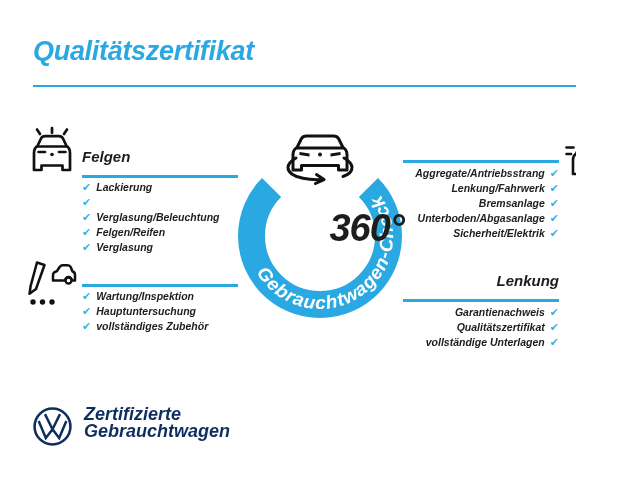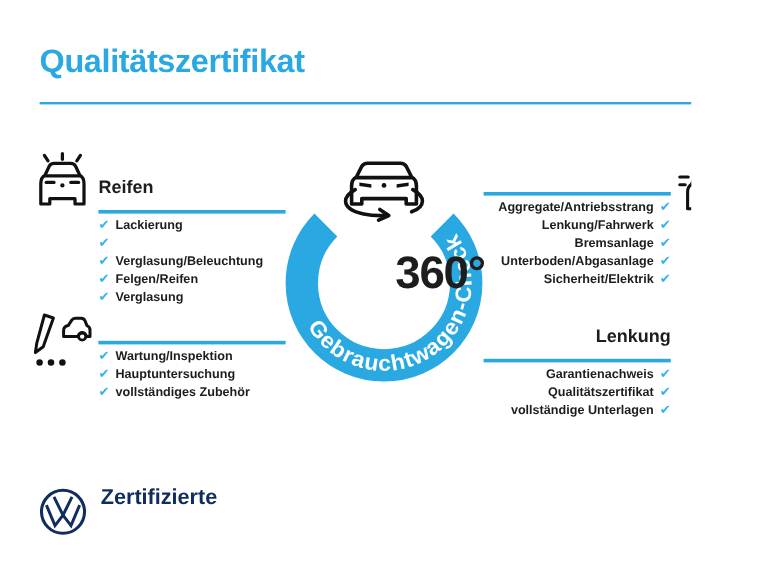--- a/index.html
+++ b/index.html
@@ -4,35 +4,35 @@
 <style>
   :root{
     --accent:#29a8e2;
     --check:#35b2ea;
     --navy:#0f2d5f;
     --ink:#1d1d1b;
   }
   html,body{margin:0;padding:0;background:#fff;}
   .page{
     position:relative;width:576px;height:480px;background:#ffffff;
-    font-family:"Liberation Sans",sans-serif;overflow:hidden;color:var(--ink);
+    font-family:"Liberation Sans",sans-serif;overflow:hidden;color:var(--ink);font-style:italic;
   }
   .page-title{
     position:absolute;left:33px;top:36px;margin:0;
     font-size:27px;font-weight:bold;letter-spacing:-0.3px;color:var(--accent);
   }
   .title-rule{position:absolute;left:33px;top:85px;width:574px;height:2px;background:var(--accent);}
   .sec{position:absolute;width:156px;}
   .sec-title{font-size:15px;line-height:15px;font-weight:bold;color:var(--ink);}
   .sec-rule{height:2.5px;background:var(--accent);margin-top:11px;}
   .items{margin-top:3px;}
   .item{display:flex;align-items:baseline;height:15px;font-size:10.5px;font-weight:bold;color:var(--ink);white-space:nowrap;}
   .chk{font-family:"DejaVu Sans",sans-serif;color:var(--check);font-size:11px;margin-right:5px;}
   .sec.right{text-align:right;}
-  .sec.right .item{justify-content:flex-end;}
+  .sec.right .item{justify-content:flex-end;align-items:center;}
   .sec.right .chk{margin:0 0 0 5px;order:2;}
   .ring-svg{position:absolute;left:236px;top:152px;width:168px;height:168px;}
   .ring-text{font-family:"Liberation Sans",sans-serif;font-weight:bold;font-size:18.5px;letter-spacing:0.8px;fill:#ffffff;}
   .ring-value{
     position:absolute;left:236px;top:209px;width:168px;text-align:right;
     font-size:38px;font-weight:bold;letter-spacing:-1px;line-height:1;color:var(--ink);
   }
   .car-rotate{position:absolute;left:283px;top:126px;width:74px;height:64px;}
   .icon{position:absolute;}
   .footer-logo{position:absolute;left:32px;top:406px;width:41px;height:41px;}
@@ -58,21 +58,21 @@
         <path d="M38,8 L41,3.5"></path>
       <path d="M8,44 V27 Q8,22 11.5,20 L15,12.5 Q16.2,10.2 19,10.2 H33 Q35.8,10.2 37,12.5 L40.5,20 Q44,22 44,27 V44 H36.5 V39.5 H15.5 V44 Z"></path>
       <path d="M11.5,20.5 H40.5"></path>
       <path d="M12.5,26 H19"></path>
         <path d="M33,26 H39.5"></path>
     </g>
     <circle cx="26" cy="28.5" r="1.8" fill="#111"></circle>
   </svg>
 
   <div class="sec" style="left:82px;top:149px">
-    <div class="sec-title">Reifen</div>
+    <div class="sec-title">Felgen</div>
     <div class="sec-rule"></div>
     <div class="items">
       <div class="item">
           <span class="chk">✔</span>
           <span>Lackierung</span>
         </div>
       <div class="item">
           <span class="chk">✔</span>
         </div>
       <div class="item">
@@ -206,15 +206,16 @@
     </g>
   </svg>
 
   <svg class="footer-logo" viewBox="0 0 48 48">
     <circle cx="24" cy="24" r="21" fill="none" stroke="#0f2d5f" stroke-width="3"></circle>
     <path d="M15.2,9.5 L24,27.3 L32.8,9.5" fill="none" stroke="#0f2d5f" stroke-width="2.9"></path>
     <path d="M7.8,17.5 L16.2,37.5 L24,27.3 L31.8,37.5 L40.2,17.5" fill="none" stroke="#0f2d5f" stroke-width="2.9"></path>
   </svg>
   <div class="brand">
     <div>Zertifizierte</div>
+    <div>Gebrauchtwagen</div>
   </div>
 
 </div>
 
 </body></html>

